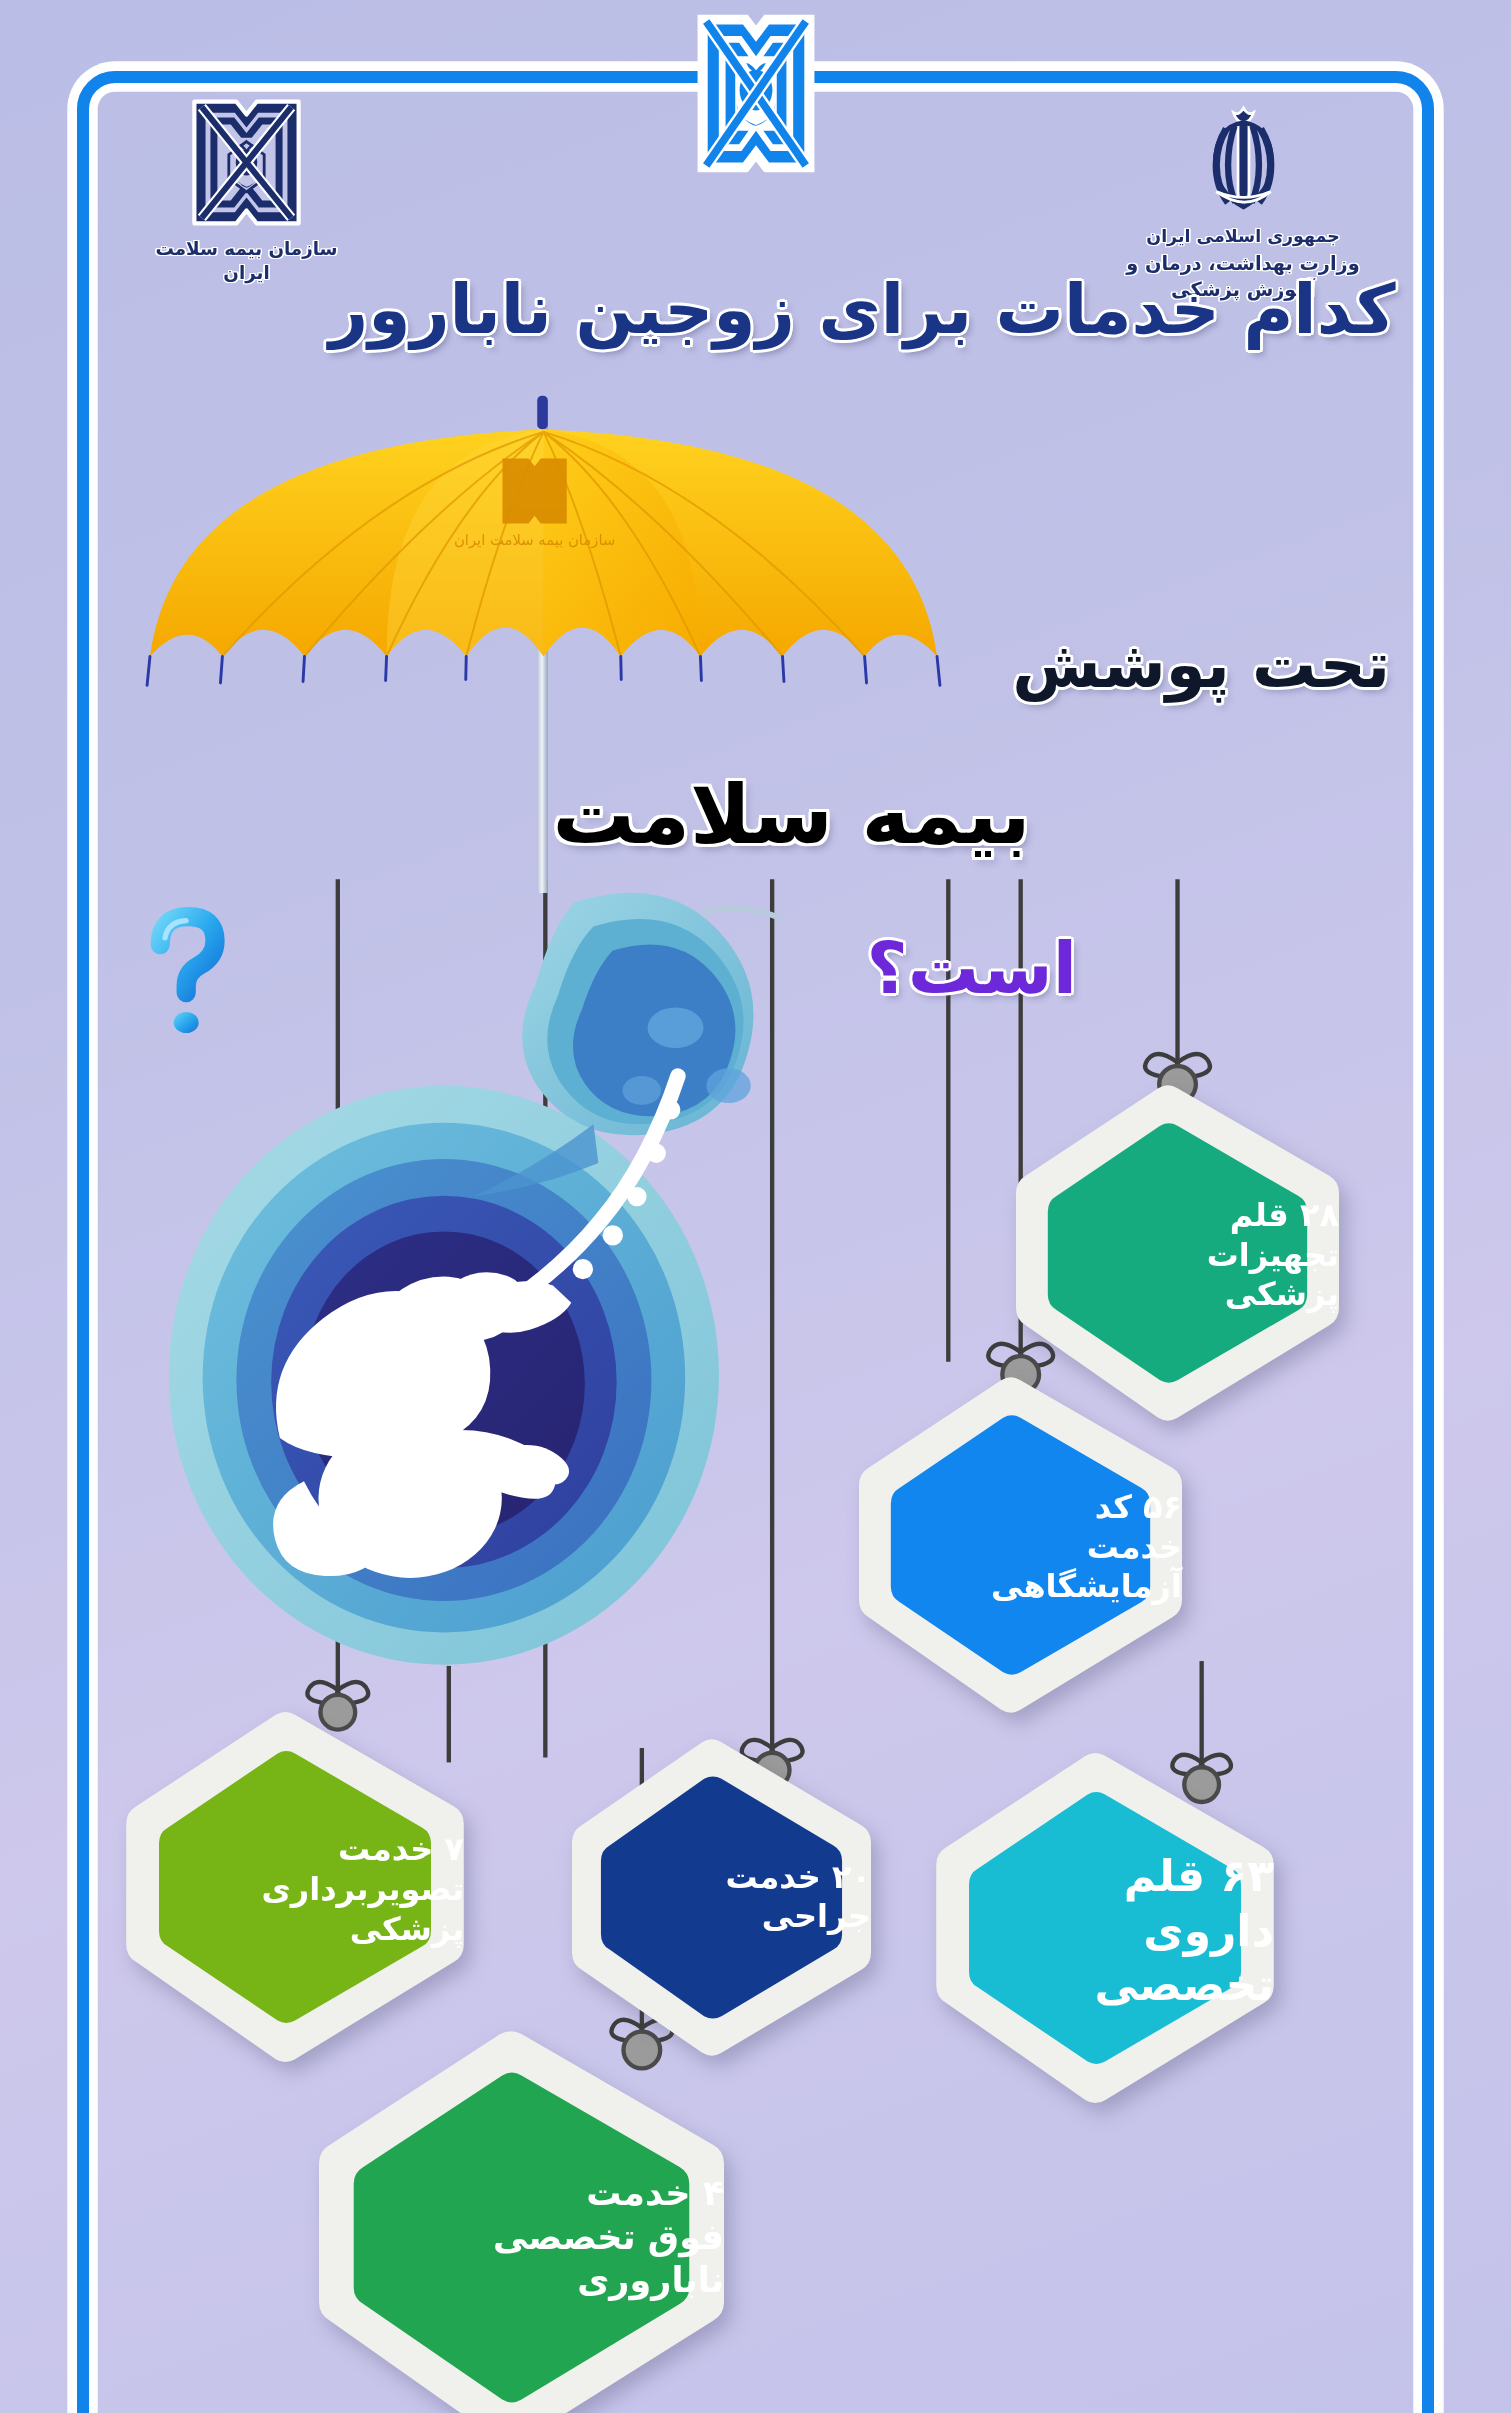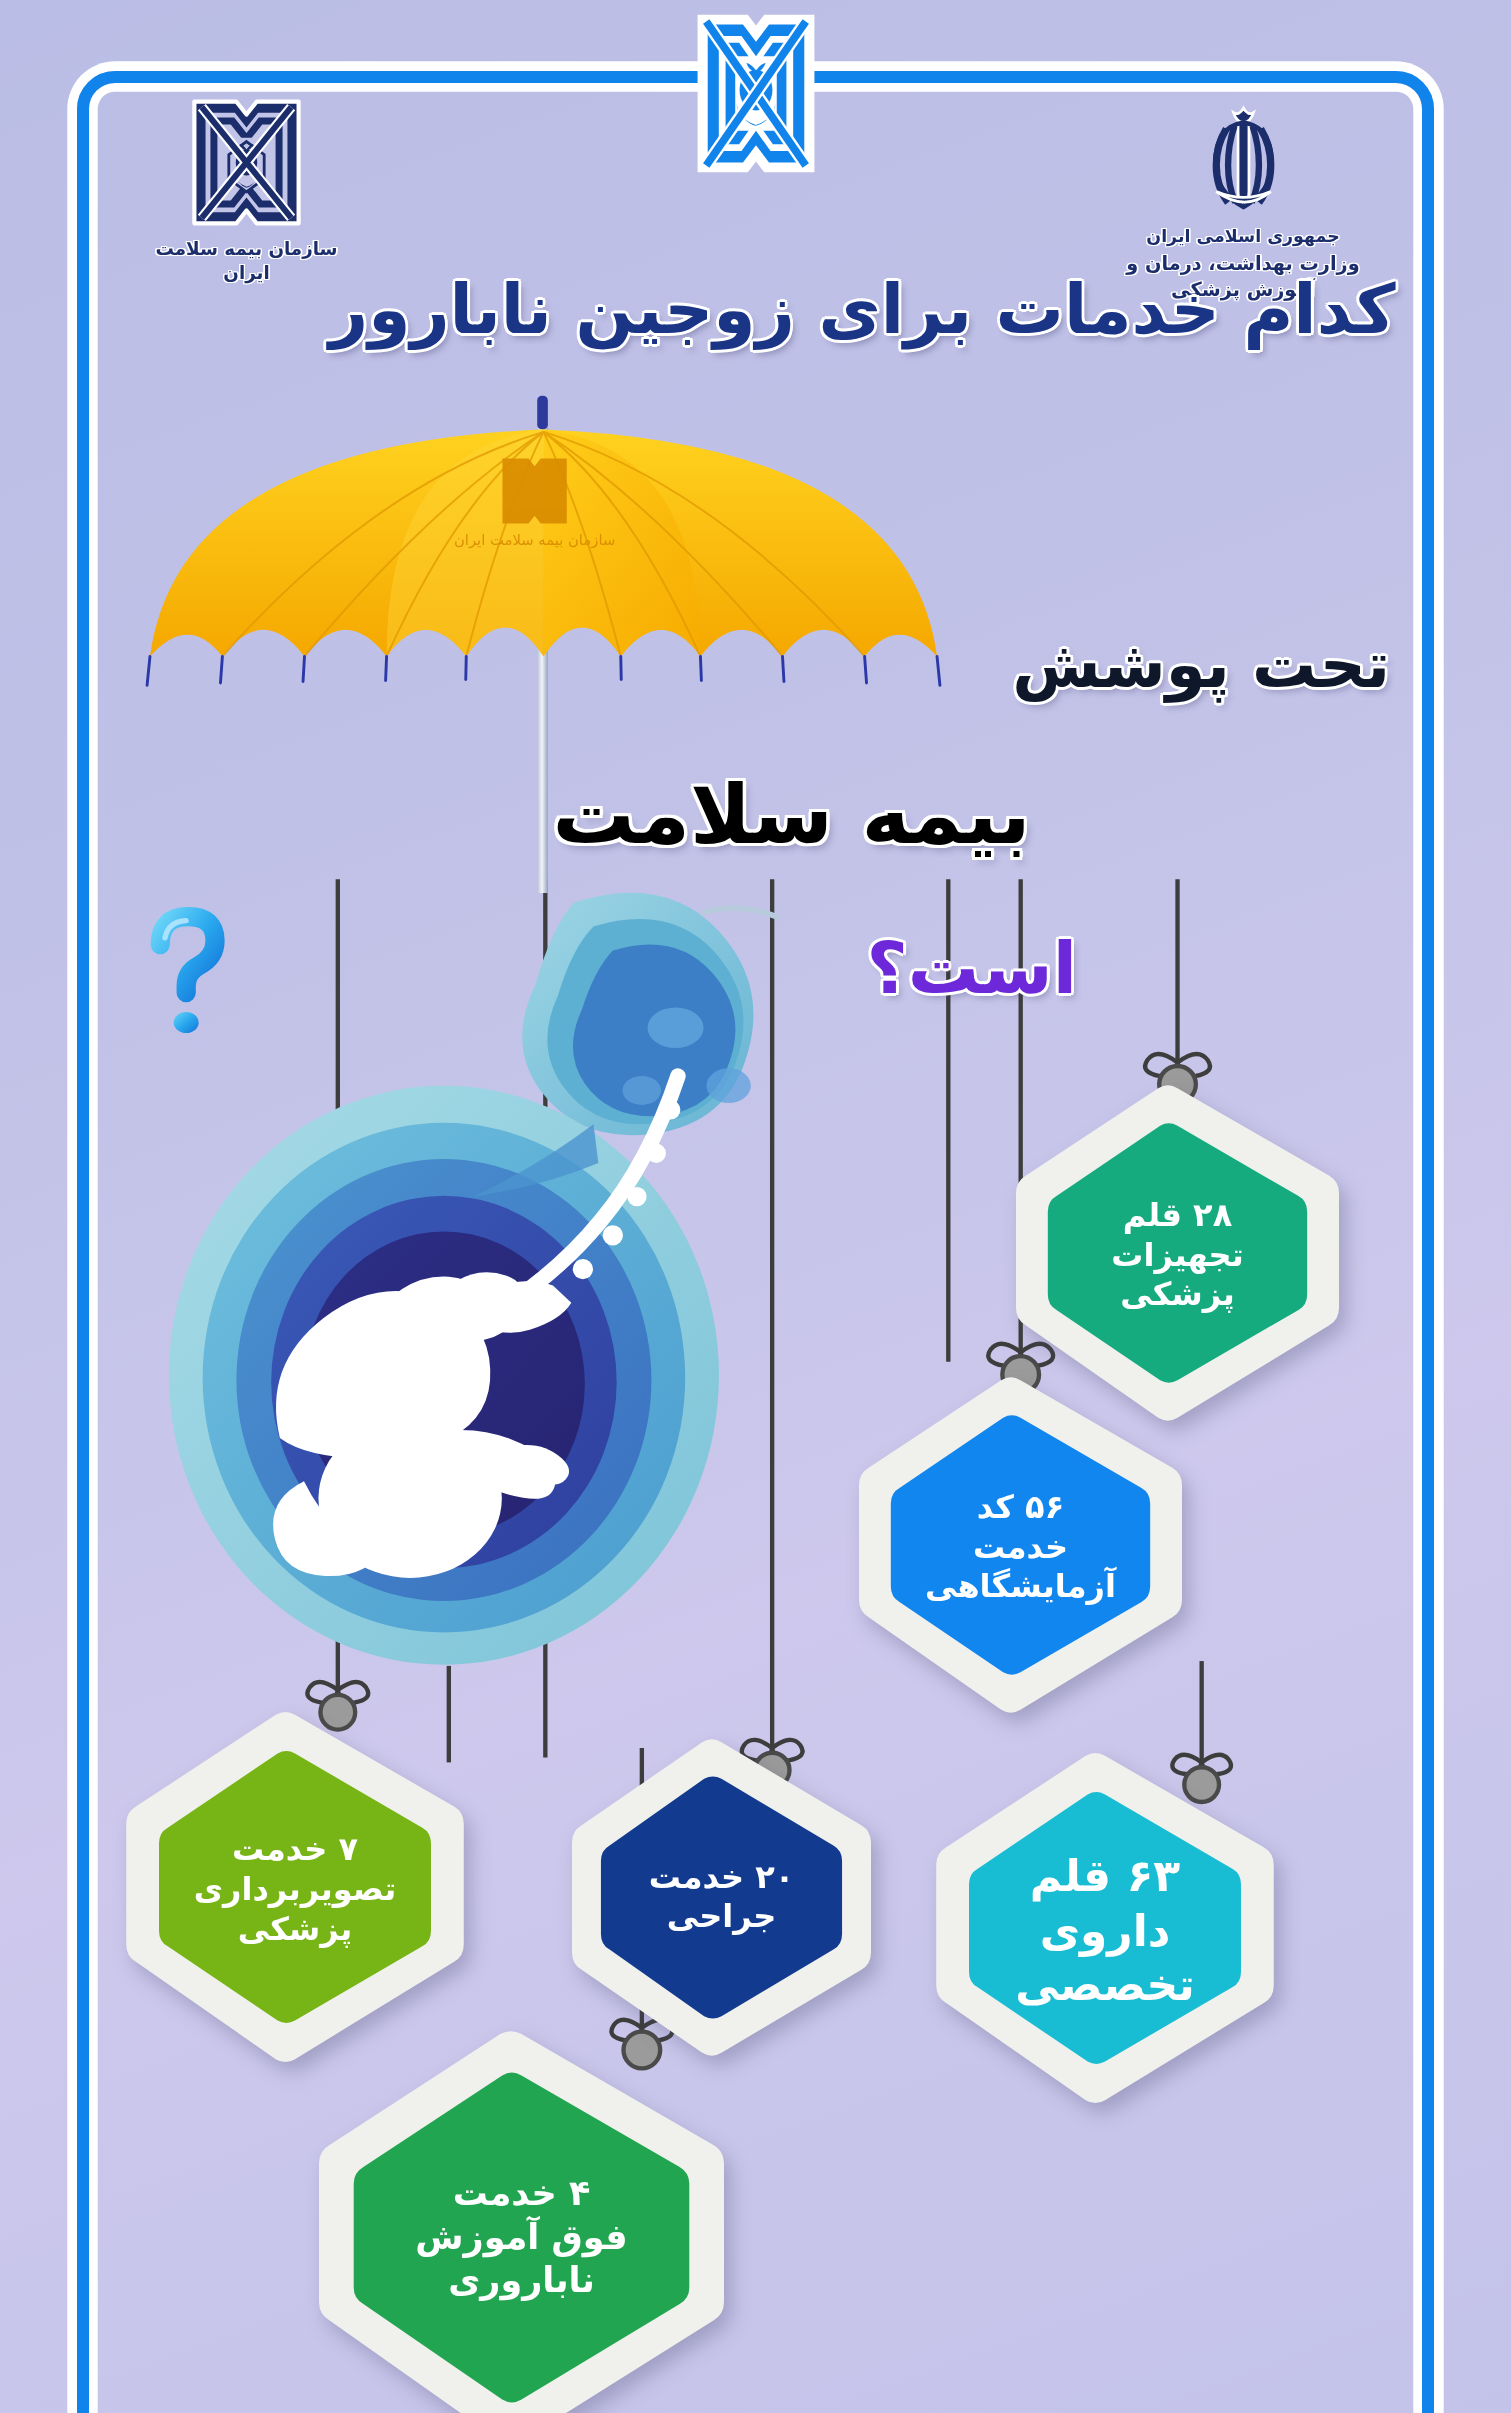--- a/index.html
+++ b/index.html
@@ -83,21 +83,21 @@
   .womb{ position:absolute; left:159px; top:883px; width:676px; height:830px; z-index:5; }
 
   
   .strings{ position:absolute; left:0; top:879px; width:1511px; height:1207px; z-index:3; }
 
   
   .hexwrap{ position:absolute; z-index:7; }
   .hex-shadow{ position:absolute; inset:0; filter:drop-shadow(7.7px 10.6px 9.7px rgba(70,70,110,.30)); }
   .hex-txt{
     position:absolute; inset:0; display:flex; flex-direction:column;
-    align-items:center; justify-content:center; gap:.06em;
+    align-items:flex-start; justify-content:center; gap:.06em;
     color:#fff; font-weight:bold; text-align:center;
     line-height:1.18; letter-spacing:-0.5px; pointer-events:none;
   }
   .hex-txt span{ display:block; white-space:nowrap; }
 </style>
 </head>
 <body>
 
 <div class="frame-outer"></div>
 
@@ -440,17 +440,17 @@
   <div class="hex-shadow">
     <svg viewBox="0 0 840 860" width="405" height="415">
       <path d="M420 8 L818 238 q22 12 22 38 v288 q0 26 -22 38 L420 852 q-22 12 -44 0
                L22 602 q-22 -12 -22 -38 V276 q0 -26 22 -38 L376 8 q22 -12 44 0 Z" fill="#f0f1ed"></path>
       <path d="M420 94 L748 284 q20 12 20 34 v216 q0 22 -20 34 L420 766 q-20 12 -40 0
                L92 568 q-20 -12 -20 -34 V318 q0 -22 20 -34 L380 94 q20 -12 40 0 Z" fill="#22a550"></path>
     </svg>
   </div>
   <div class="hex-txt" style="font-size:35px;">
     <span>۴ خدمت</span>
-    <span>فوق آموزش</span>
+    <span>فوق تخصصی</span>
     <span>ناباروری</span>
   </div>
 </div>
 
 
 </body></html>

